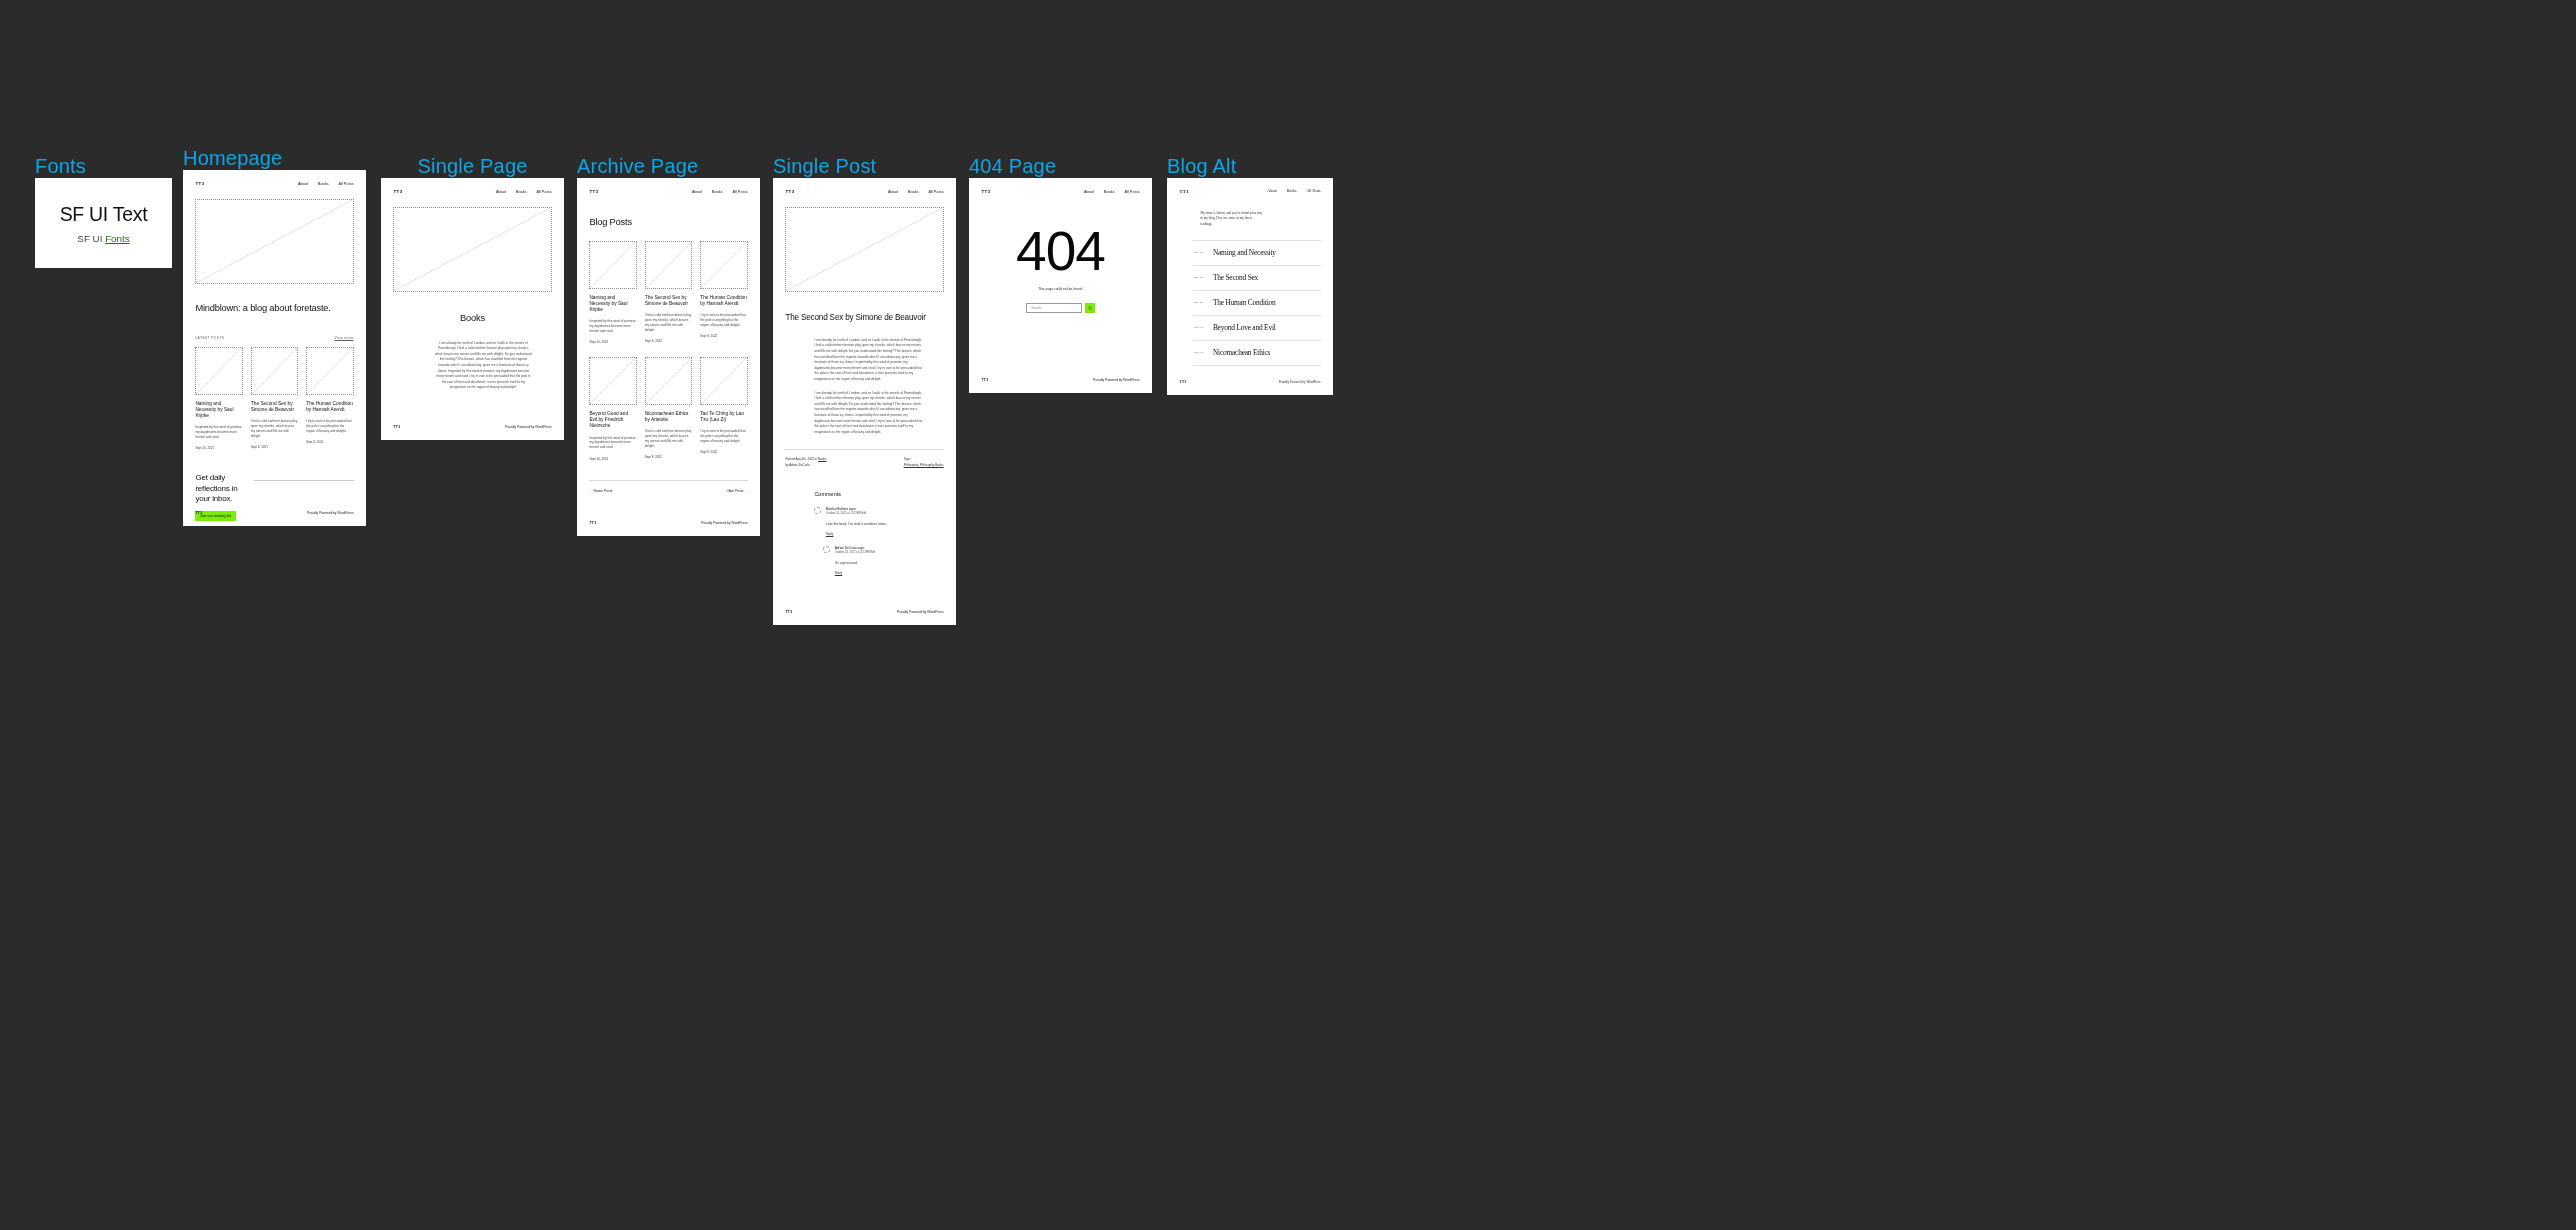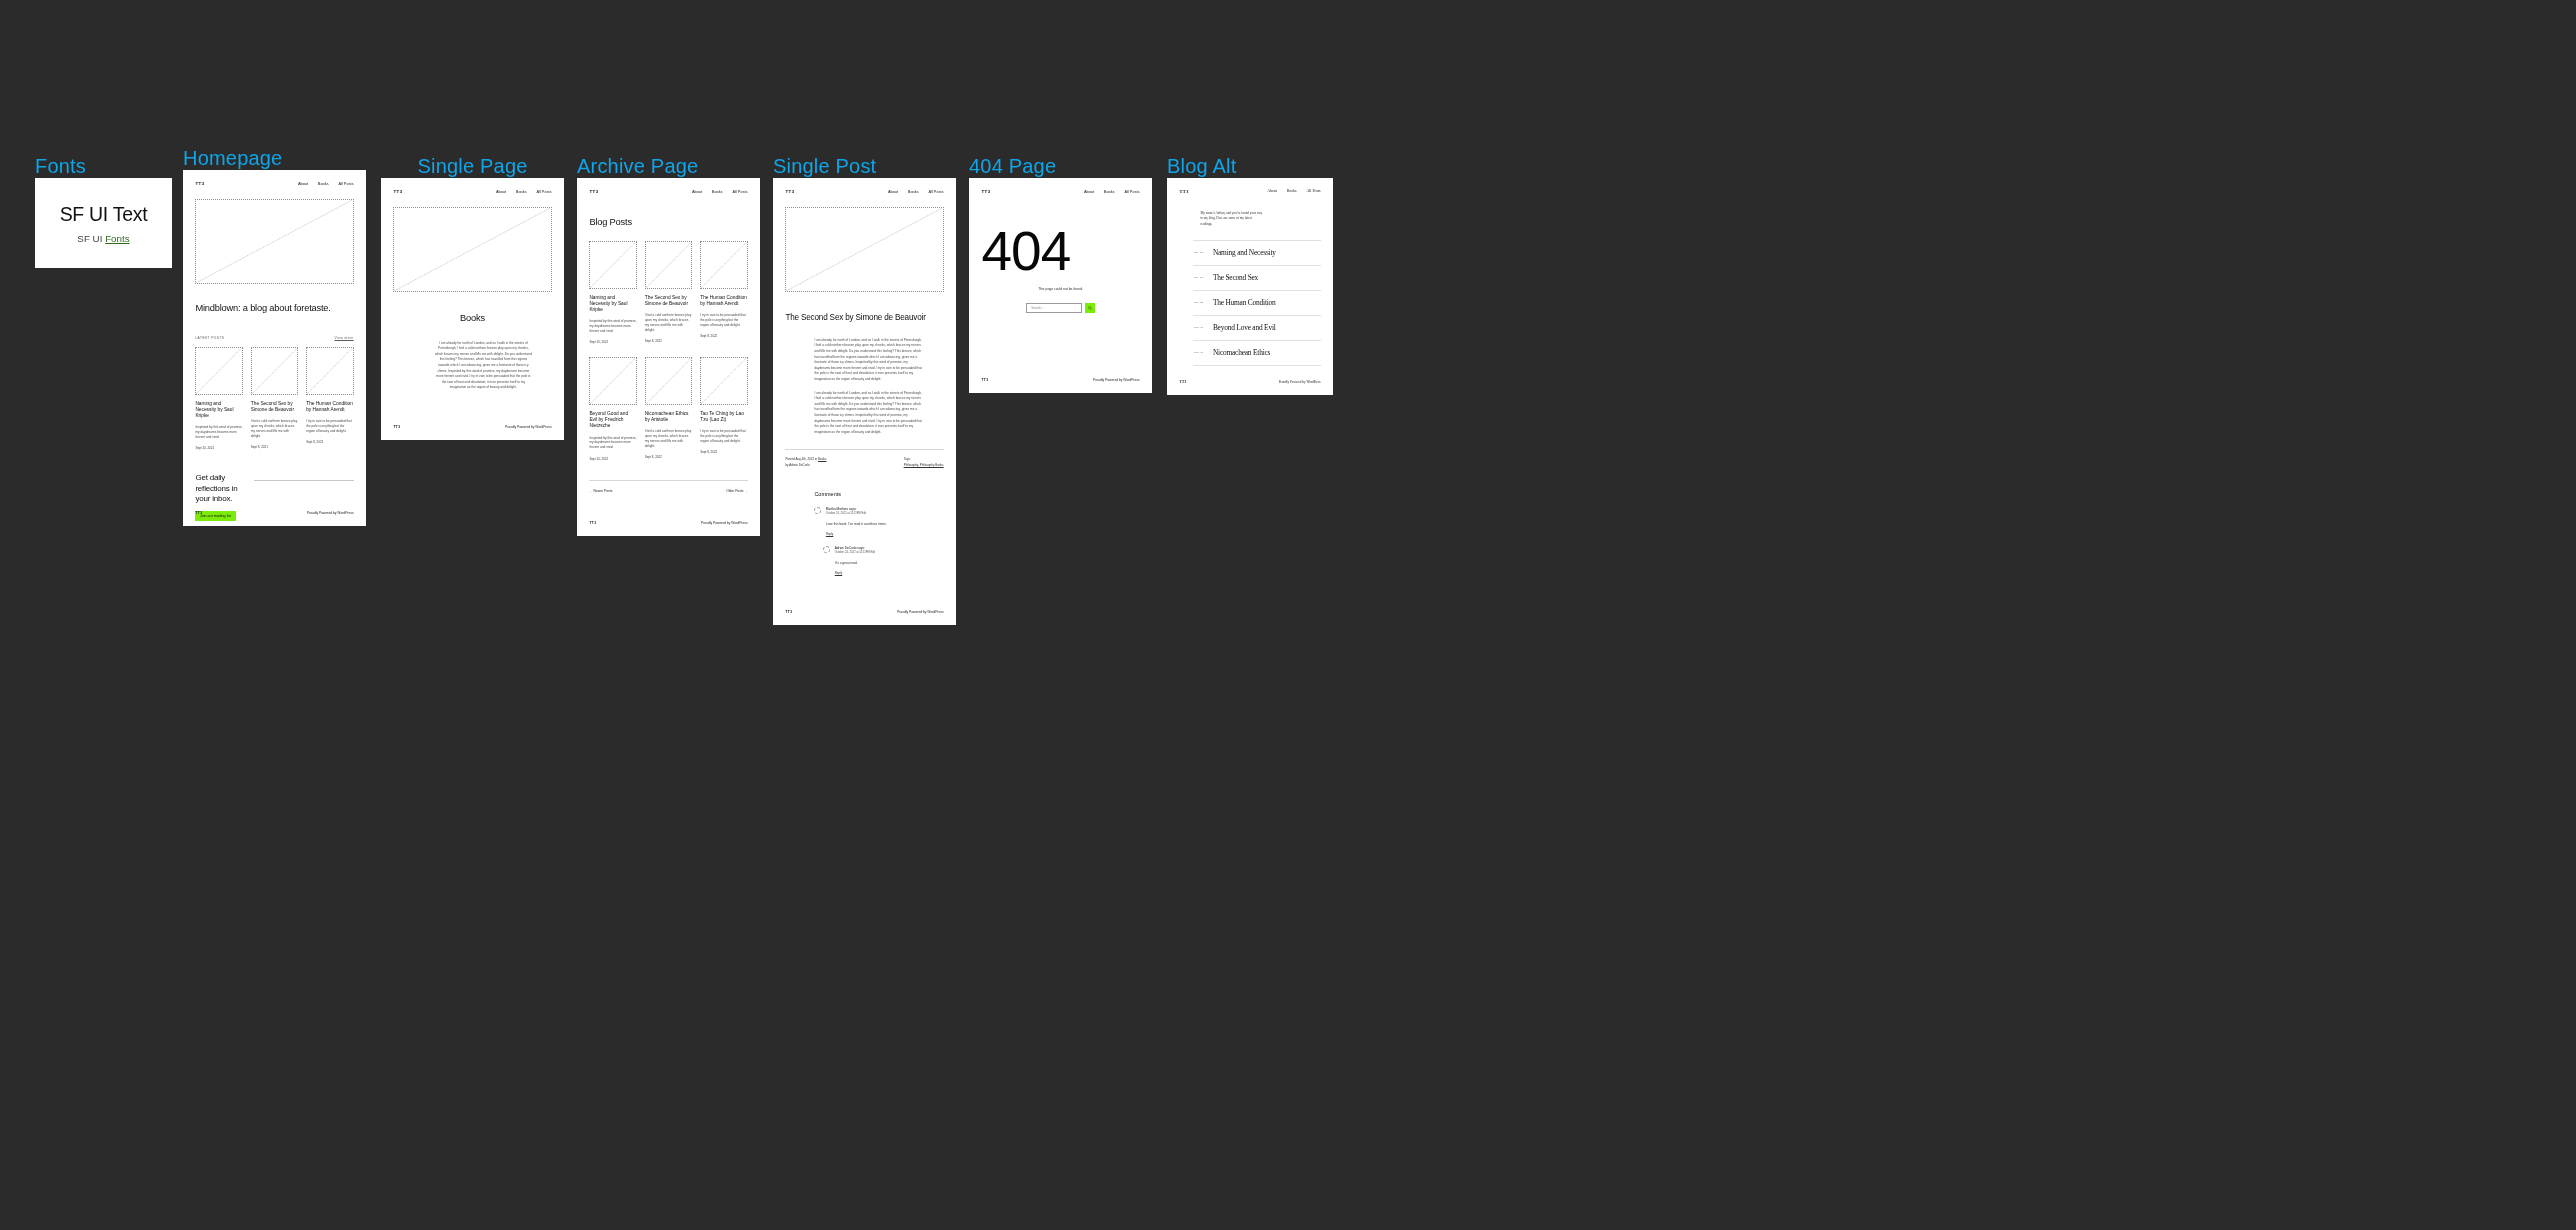--- a/index.html
+++ b/index.html
@@ -135,21 +135,21 @@
   .c-body { font-size: 3.2px; color: #333; margin-top: 6.2px; margin-left: 11.5px; }
   .c-reply { font-size: 2.9px; color: #333; margin-top: 6.2px; margin-left: 11.5px; text-decoration: underline; }
   #frame-post .site-footer { position: absolute; left: 12.4px; right: 12.4px; bottom: 10.6px;
      font-size: 3.3px; }
 
   
   #frame-404 { left: 969px; top: 155px; }
   #frame-404 .page { width: 183px; height: 215px; padding: 10.6px 12.4px 0 12.4px; }
   #frame-404 .logo { font-size: 4.4px; }
   #frame-404 .nav { gap: 9.8px; font-size: 3.9px; }
-  .big404 { font-size: 55px; line-height: 1; color: #080808;
+  .big404 { text-align: center; font-size: 55px; line-height: 1; color: #080808;
      font-weight: 400; margin-top: 30px; letter-spacing: -0.9px; }
   .nf-sub { text-align: center; font-size: 3.4px; color: #333; margin-top: 8px; }
   .search-row { display: flex; justify-content: center; gap: 2.7px; margin-top: 12.4px; }
   .search-box { width: 56px; height: 9.8px; border: 0.9px solid #9b9b9b; display: flex;
      align-items: center; padding-left: 4.4px; background: #fff; }
   .search-box span { font-size: 3.2px; color: #8b8b8b; }
   .search-btn { width: 10.6px; height: 9.8px; background: #7bec0a; display: flex;
      align-items: center; justify-content: center; }
   .search-btn svg { width: 4.4px; height: 4.4px; }
   #frame-404 .site-footer { position: absolute; left: 12.4px; right: 12.4px; bottom: 10.6px;

